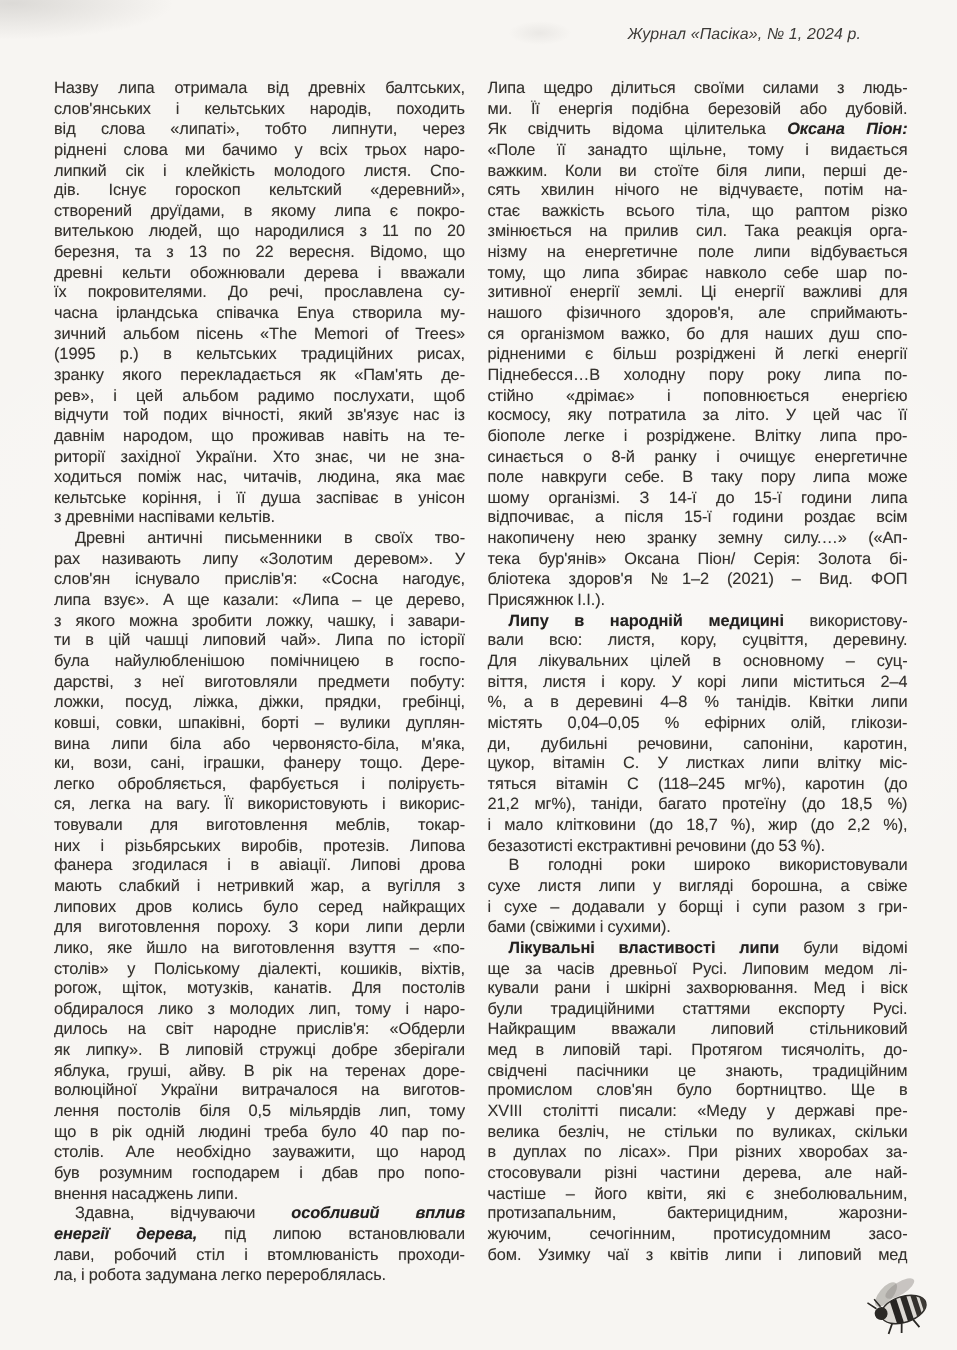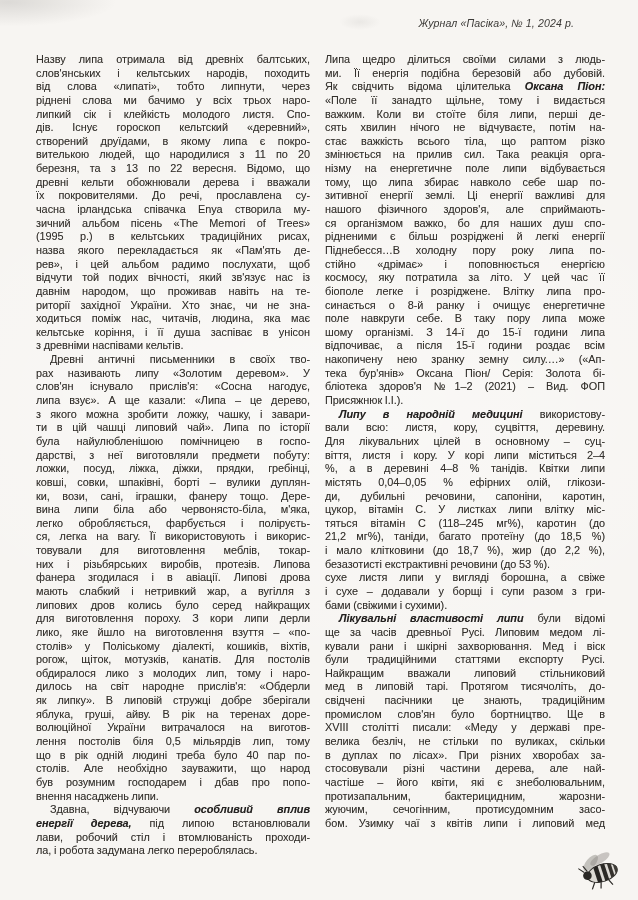--- a/index.html
+++ b/index.html
@@ -40,21 +40,21 @@
     height:13.65px;
     overflow:hidden;
     text-align:justify;
     text-align-last:justify;
     white-space:normal;
     color:#34312d;
     text-shadow:0 0 .5px rgba(60,56,52,.35);
   }
   .line.end{text-align-last:left;}
   .line.ind{padding-left:14px;}
-  .b{font-weight:bold;color:#232120;font-style:italic;}
+  .b{font-weight:bold;color:#232120;}
   .bi{font-weight:bold;font-style:italic;color:#232120;}
   .bee{
     position:absolute;
     top:850px;right:9px;
     width:54px;height:42px;
   }
 </style>
 </head>
 <body>
 
@@ -71,40 +71,40 @@
         <div class="line"><span>липкий сік і клейкість молодого листя. Спо-</span></div>
         <div class="line"><span>дів. Існує гороскоп кельтский «деревний»,</span></div>
         <div class="line"><span>створений друїдами, в якому липа є покро-</span></div>
         <div class="line"><span>вителькою людей, що народилися з 11 по 20</span></div>
         <div class="line"><span>березня, та з 13 по 22 вересня. Відомо, що</span></div>
         <div class="line"><span>древні кельти обожнювали дерева і вважали</span></div>
         <div class="line"><span>їх покровителями. До речі, прославлена су-</span></div>
         <div class="line"><span>часна ірландська співачка Enya створила му-</span></div>
         <div class="line"><span>зичний альбом пісень «The Memori of Trees»</span></div>
         <div class="line"><span>(1995 р.) в кельтських традиційних рисах,</span></div>
-        <div class="line"><span>назва якого перекладається як «Пам'ять де-</span></div>
+        <div class="line"><span>зранку якого перекладається як «Пам'ять де-</span></div>
         <div class="line"><span>рев», і цей альбом радимо послухати, щоб</span></div>
         <div class="line"><span>відчути той подих вічності, який зв'язує нас із</span></div>
         <div class="line"><span>давнім народом, що проживав навіть на те-</span></div>
         <div class="line"><span>риторії західної України. Хто знає, чи не зна-</span></div>
         <div class="line"><span>ходиться поміж нас, читачів, людина, яка має</span></div>
         <div class="line"><span>кельтське коріння, і її душа заспіває в унісон</span></div>
         <div class="line end"><span>з древніми наспівами кельтів.</span></div>
         <div class="line ind"><span>Древні античні письменники в своїх тво-</span></div>
         <div class="line"><span>рах називають липу «Золотим деревом». У</span></div>
         <div class="line"><span>слов'ян існувало прислів'я: «Сосна нагодує,</span></div>
         <div class="line"><span>липа взує». А ще казали: «Липа – це дерево,</span></div>
         <div class="line"><span>з якого можна зробити ложку, чашку, і завари-</span></div>
         <div class="line"><span>ти в цій чашці липовий чай». Липа по історії</span></div>
         <div class="line"><span>була найулюбленішою помічницею в госпо-</span></div>
         <div class="line"><span>дарстві, з неї виготовляли предмети побуту:</span></div>
         <div class="line"><span>ложки, посуд, ліжка, діжки, прядки, гребінці,</span></div>
         <div class="line"><span>ковші, совки, шпаківні, борті – вулики дуплян-</span></div>
+        <div class="line"><span>вина липи біла або червонясто-біла, м'яка,</span></div>
         <div class="line"><span>ки, вози, сані, іграшки, фанеру тощо. Дере-</span></div>
-        <div class="line"><span>вина липи біла або червонясто-біла, м'яка,</span></div>
         <div class="line"><span>легко обробляється, фарбується і поліруєть-</span></div>
         <div class="line"><span>ся, легка на вагу. Її використовують і викорис-</span></div>
         <div class="line"><span>товували для виготовлення меблів, токар-</span></div>
         <div class="line"><span>них і різьбярських виробів, протезів. Липова</span></div>
         <div class="line"><span>фанера згодилася і в авіації. Липові дрова</span></div>
         <div class="line"><span>мають слабкий і нетривкий жар, а вугілля з</span></div>
         <div class="line"><span>липових дров колись було серед найкращих</span></div>
         <div class="line"><span>для виготовлення пороху. З кори липи дерли</span></div>
         <div class="line"><span>лико, яке йшло на виготовлення взуття – «по-</span></div>
         <div class="line"><span>столів» у Поліському діалекті, кошиків, віхтів,</span></div>
@@ -156,20 +156,21 @@
         <div class="line"><span>Для лікувальних цілей в основному – суц-</span></div>
         <div class="line"><span>віття, листя і кору. У корі липи міститься 2–4</span></div>
         <div class="line"><span>%, а в деревині 4–8 % танідів. Квітки липи</span></div>
         <div class="line"><span>містять 0,04–0,05 % ефірних олій, глікози-</span></div>
         <div class="line"><span>ди, дубильні речовини, сапоніни, каротин,</span></div>
         <div class="line"><span>цукор, вітамін С. У листках липи влітку міс-</span></div>
         <div class="line"><span>тяться вітамін С (118–245 мг%), каротин (до</span></div>
         <div class="line"><span>21,2 мг%), таніди, багато протеїну (до 18,5 %)</span></div>
         <div class="line"><span>і мало клітковини (до 18,7 %), жир (до 2,2 %),</span></div>
         <div class="line end"><span>безазотисті екстрактивні речовини (до 53 %).</span></div>
+        <div class="line ind"><span>В голодні роки широко використовували</span></div>
         <div class="line"><span>сухе листя липи у вигляді борошна, а свіже</span></div>
         <div class="line"><span>і сухе – додавали у борщі і супи разом з гри-</span></div>
         <div class="line end"><span>бами (свіжими і сухими).</span></div>
         <div class="line ind"><span class="b">Лікувальні властивості липи</span><span> були відомі</span></div>
         <div class="line"><span>ще за часів древньої Русі. Липовим медом лі-</span></div>
         <div class="line"><span>кували рани і шкірні захворювання. Мед і віск</span></div>
         <div class="line"><span>були традиційними статтями експорту Русі.</span></div>
         <div class="line"><span>Найкращим вважали липовий стільниковий</span></div>
         <div class="line"><span>мед в липовій тарі. Протягом тисячоліть, до-</span></div>
         <div class="line"><span>свідчені пасічники це знають, традиційним</span></div>

